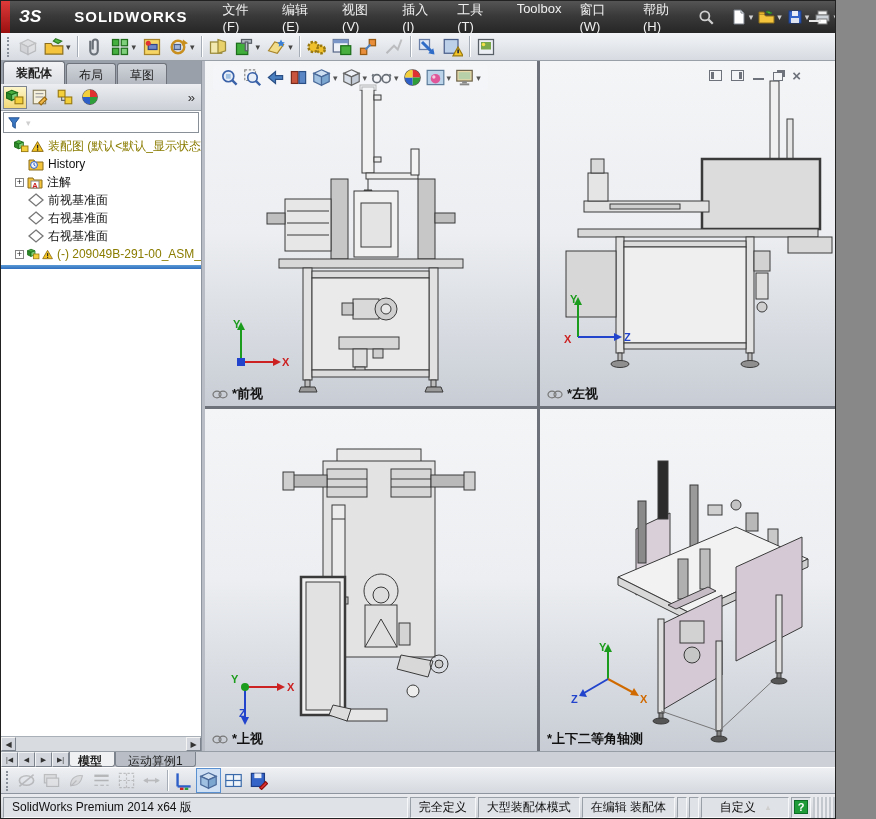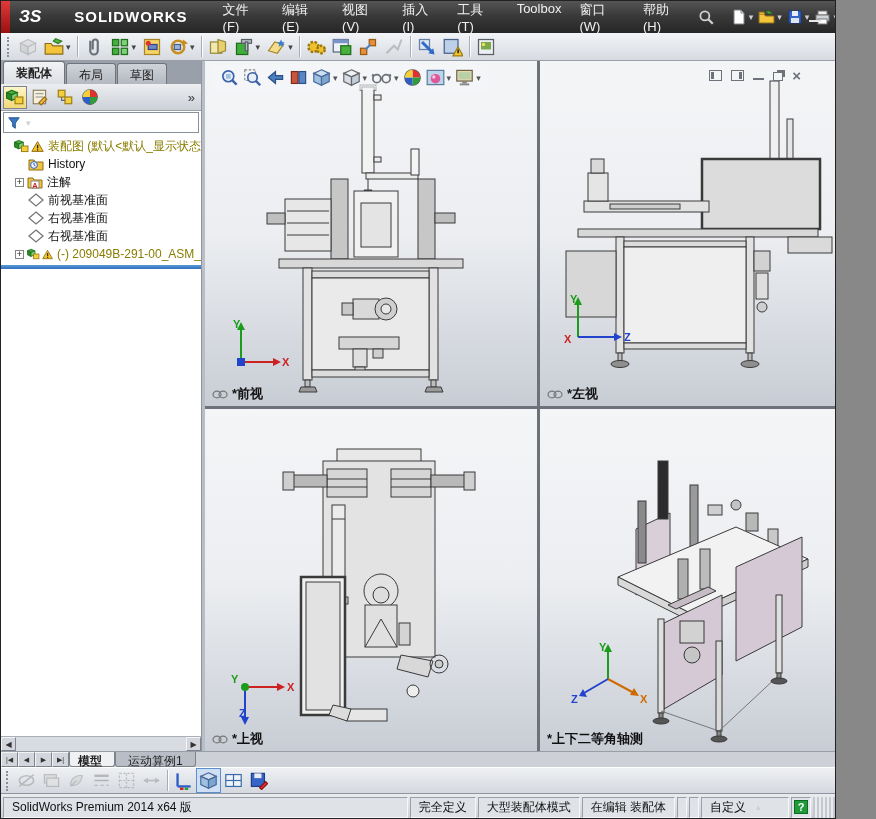--- a/index.html
+++ b/index.html
@@ -900,21 +900,21 @@
       </span>
   </div>
 
   <div class="statusbar">
     <span class="sb-cell sb-left">SolidWorks Premium 2014 x64 版</span>
     <span class="sb-cell">完全定义</span>
     <span class="sb-cell">大型装配体模式</span>
     <span class="sb-cell">在编辑 装配体</span>
     <span class="sb-cell" style="width:10px;padding:0;"></span>
     <span class="sb-cell" style="width:10px;padding:0;"></span>
-    <span class="sb-cell" style="min-width:88px;gap:8px;">
+    <span class="sb-cell" style="min-width:88px;justify-content:center;gap:8px;">
       <span>自定义</span>
       <span class="dd">▴</span>
     </span>
     <span class="sb-cell sb-help">
       <span class="q-ico">?</span>
     </span>
     <span class="sb-grip"></span>
     <span style="margin-right:4px;">
       <svg class="i" width="20" height="18" viewBox="0 0 16 14">
           <path d="M2 7l6-5h6v5l-6 5z" fill="#f4cf3c" stroke="#9a7a10"></path>

